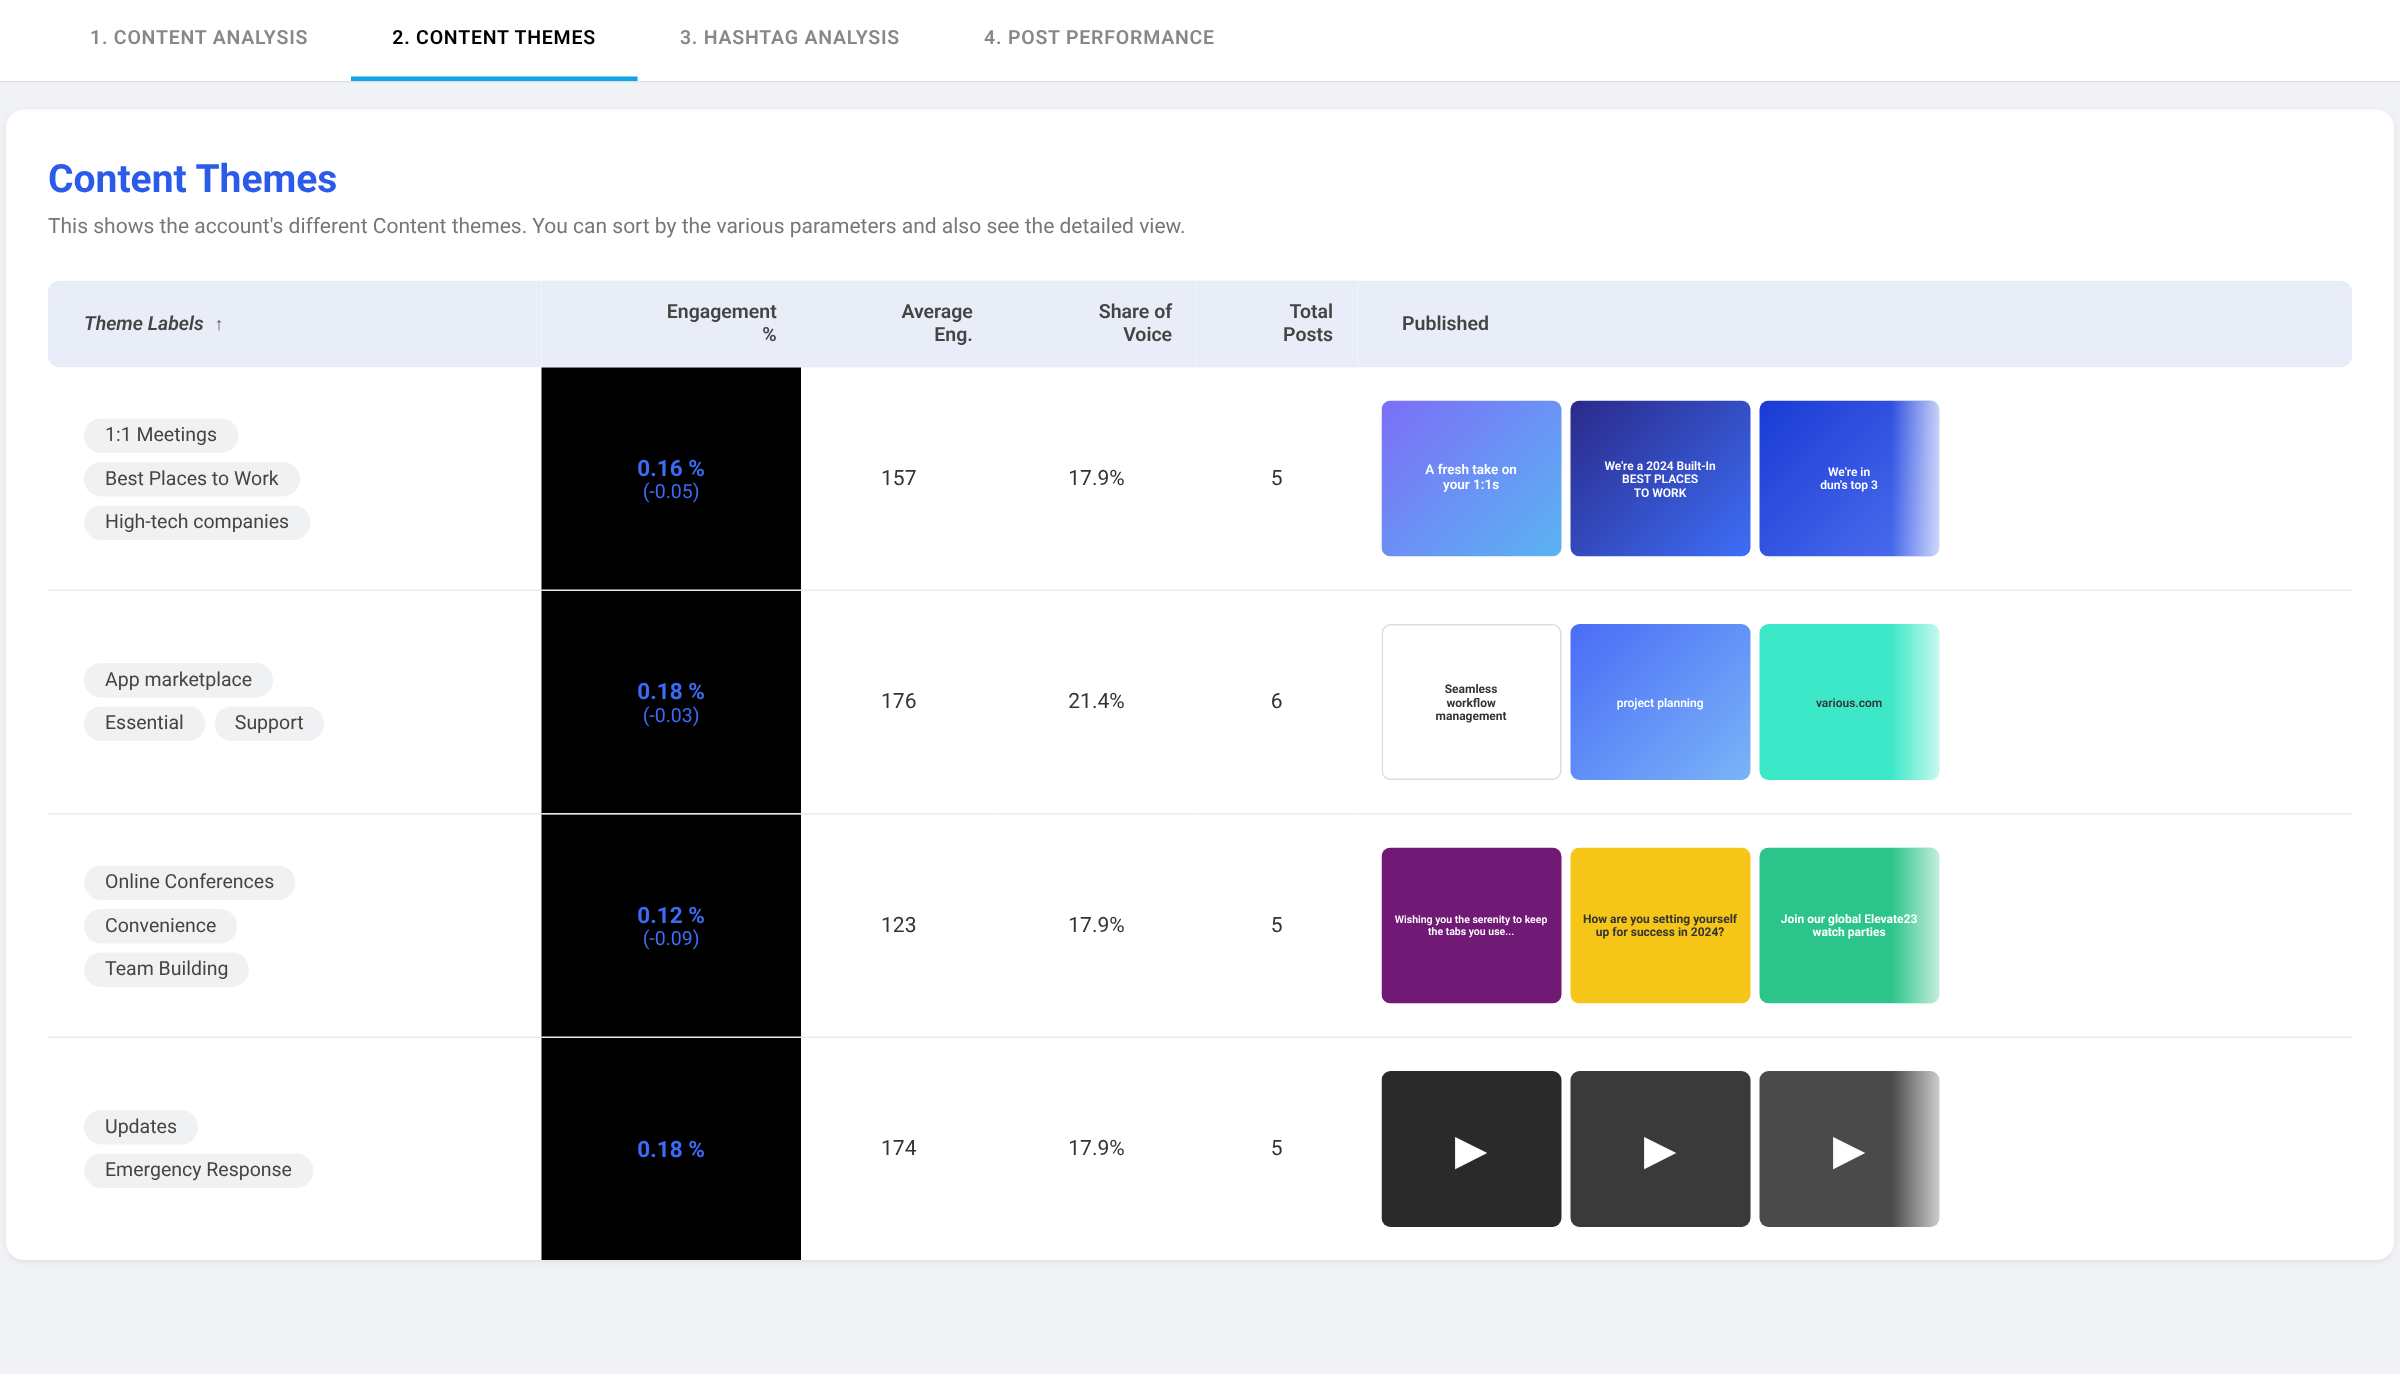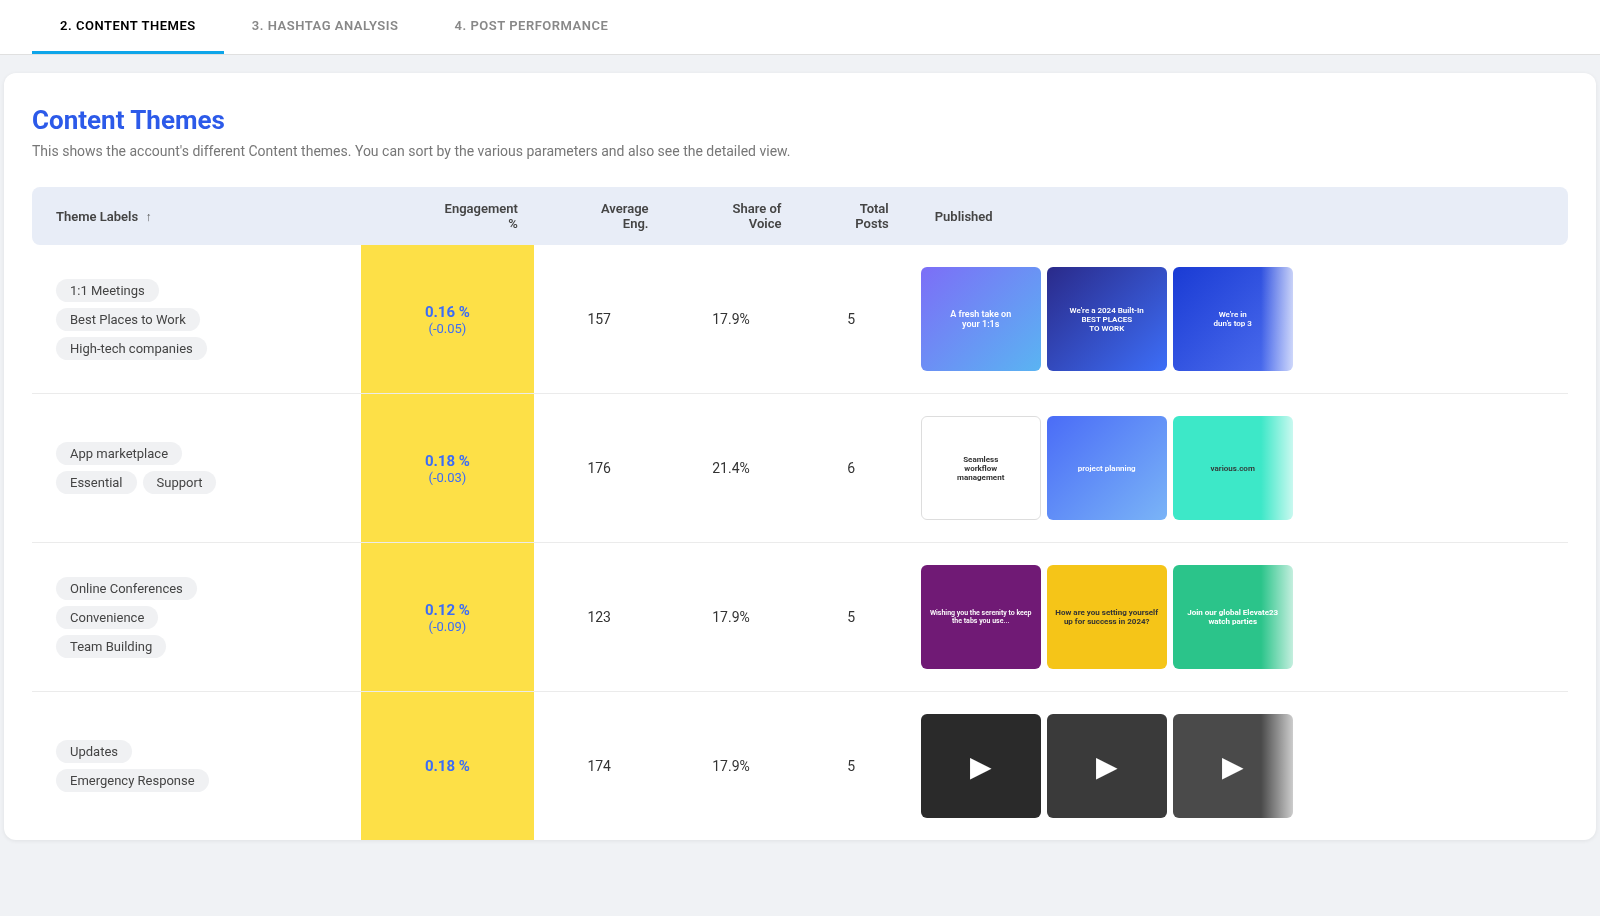--- a/index.html
+++ b/index.html
@@ -72,20 +72,21 @@
       font-weight: 600;
       font-size: 13px;
       color: #444;
       text-align: right;
       border: none;
     }
     .content-table thead th:first-child {
       text-align: left;
       padding-left: 24px;
       border-radius: 8px 0 0 8px;
+      font-style: italic;
     }
     .content-table thead th:last-child {
       border-radius: 0 8px 8px 0;
       text-align: left;
       padding-left: 16px;
     }
     .content-table tbody tr {
       border-bottom: 1px solid #ebebeb;
     }
     .content-table tbody tr:last-child {
@@ -129,21 +130,21 @@
       color: #3b6cf7;
       font-weight: 700;
       font-size: 15px;
     }
     .engagement-delta {
       color: #3b6cf7;
       font-size: 13px;
       font-weight: 400;
     }
     .engagement-cell {
-      background: #fde047;
+      background: #000000;
       border-radius: 0;
     }
     
     .published-images {
       display: flex;
       gap: 6px;
       align-items: center;
       overflow: hidden;
       max-width: 380px;
     }
@@ -196,20 +197,21 @@
       height: 100%;
       background: linear-gradient(to right, transparent, rgba(255,255,255,0.9));
     }
   </style>
 </head>
 <body>
 
 <div class="page-wrapper">
 
   <div class="tabs-bar">
+    <div class="tab-item">1. CONTENT ANALYSIS</div>
     <div class="tab-item active">2. CONTENT THEMES</div>
     <div class="tab-item">3. HASHTAG ANALYSIS</div>
     <div class="tab-item">4. POST PERFORMANCE</div>
   </div>
 
   <div class="main-card">
     <h1 class="section-title">Content Themes</h1>
     <p class="section-desc">This shows the account's different Content themes. You can sort by the various parameters and also see the detailed view.</p>
 
     <table class="content-table">

